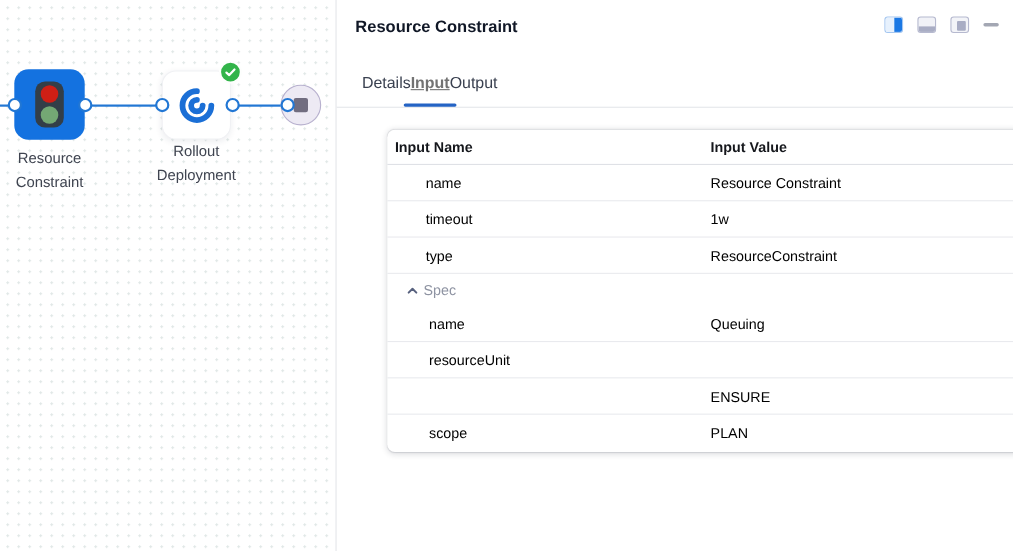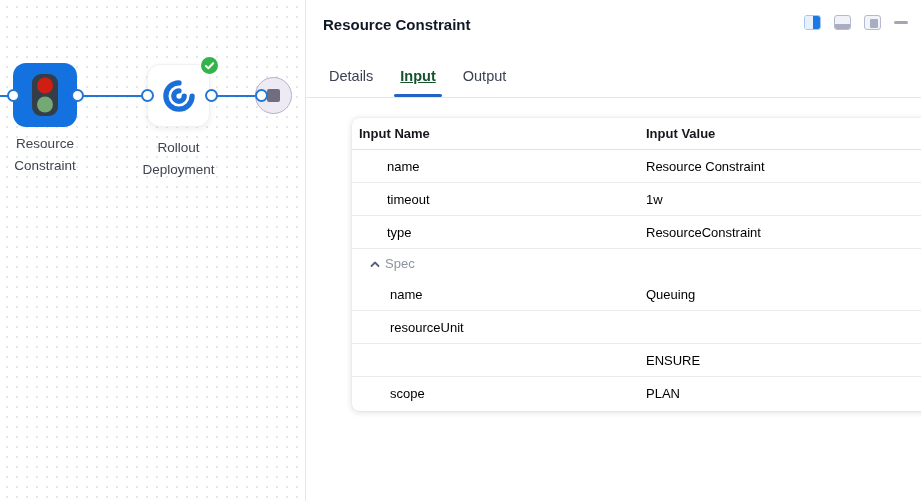--- a/index.html
+++ b/index.html
@@ -43,21 +43,21 @@
   .node-end {
     position:absolute; left:255px; top:77px; width:37px; height:37px; border-radius:50%;
     background:#edeaf4; border:1px solid #b7b0ce;
     display:flex; align-items:center; justify-content:center;
   }
   .end-square { width:13px; height:13px; border-radius:2px; background:#716d80; }
   .node-label {
     position:absolute; text-align:center; font-size:13.5px; line-height:21.5px; color:#3f4450;
   }
   .node-label.l1 { left:-5px; top:133px; width:100px; }
-  .node-label.l2 { left:128px; top:137px; width:101px; }
+  .node-label.l2 { left:128px; top:127px; width:101px; }
 
   
   .panel {
     position:absolute; left:305px; top:0; width:616px; height:501px;
     background:#ffffff; border-left:1px solid #e4e6ea;
   }
   .panel-title {
     position:absolute; left:17px; top:16px; font-size:15px; font-weight:bold; color:#101726;
   }
   .window-controls {
@@ -70,26 +70,26 @@
   .wicon.dockb { border:1px solid #b6b9cf; background:#f1f2f7; overflow:hidden; }
   .wicon.dockb .bar { position:absolute; left:0; right:0; bottom:0; height:5px; background:#a9adc4; }
   .wicon.float { border:1px solid #b6b9cf; background:#f3f4f8; overflow:hidden; }
   .wicon.float .sq { position:absolute; right:2px; top:2.5px; width:8px; height:9px; border-radius:1px; background:#a9adc4; }
   .wicon.minus { width:14px; height:15px; border:none; display:flex; align-items:center; }
   .wicon.minus .line { width:14px; height:2.5px; border-radius:2px; background:#a3a7b3; }
 
   .tabbar {
     position:absolute; left:0; right:0; top:56px; height:42px;
     border-bottom:1px solid #e4e6ea;
-    display:flex; align-items:flex-end; gap:27px; padding-left:23px;
+    display:flex; align-items:flex-end; padding-left:23px;
   }
   .tab {
     position:relative; font-size:14.5px; color:#3a4150; padding-bottom:13px; cursor:pointer;
   }
-  .tab.active { font-weight:bold; color:#14532d;text-decoration:underline; }
+  .tab.active { font-weight:bold; color:#737373;text-decoration:underline; }
   .tab.active::after {
     content:""; position:absolute; left:-6px; right:-6px; bottom:0; height:3px;
     border-radius:3px; background:#2463c4;
   }
 
   
   .card {
     position:absolute; left:26px; top:118px; width:580px;
     background:#ffffff; border-radius:7px;
     box-shadow:0 1px 6px rgba(25,30,50,.16), 0 0 1px rgba(25,30,50,.12);

